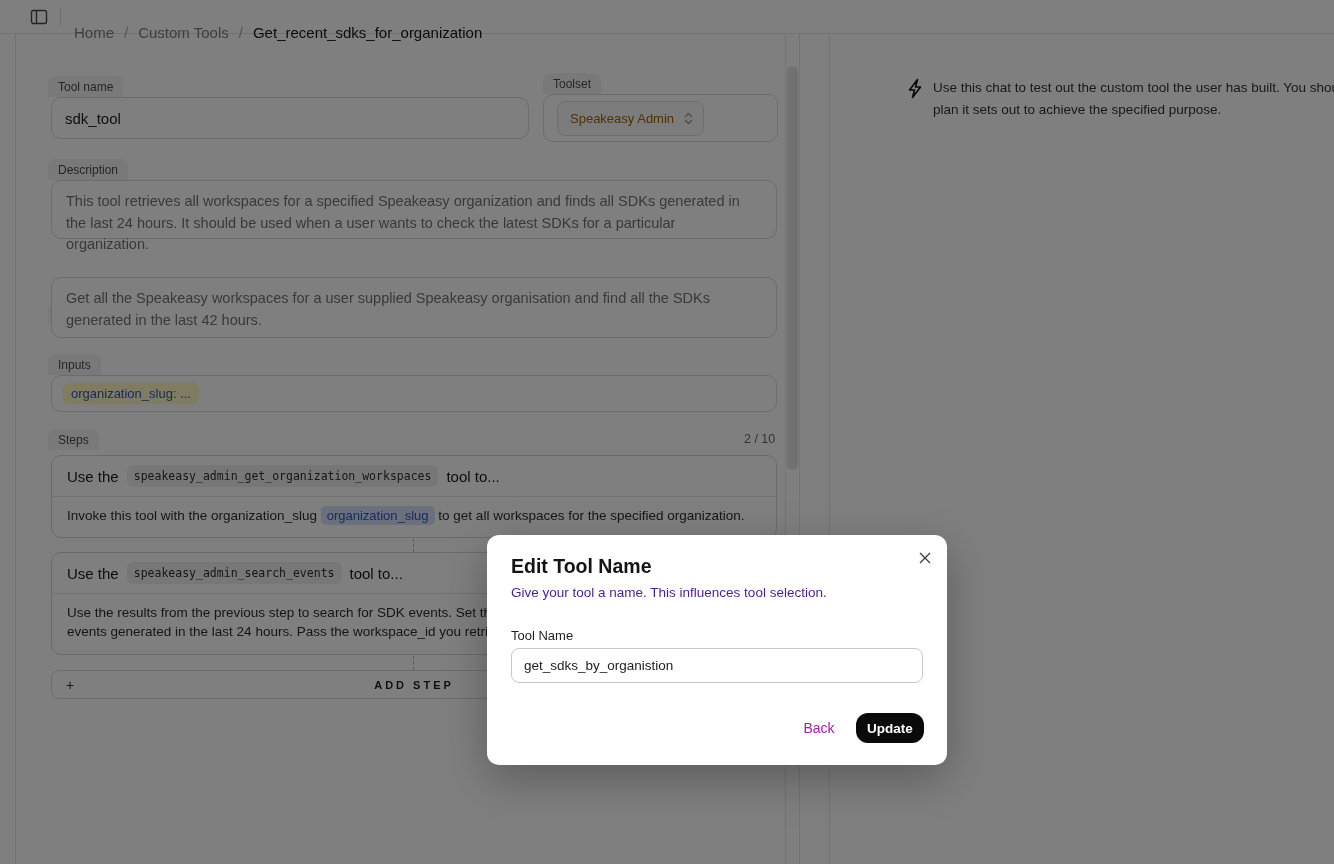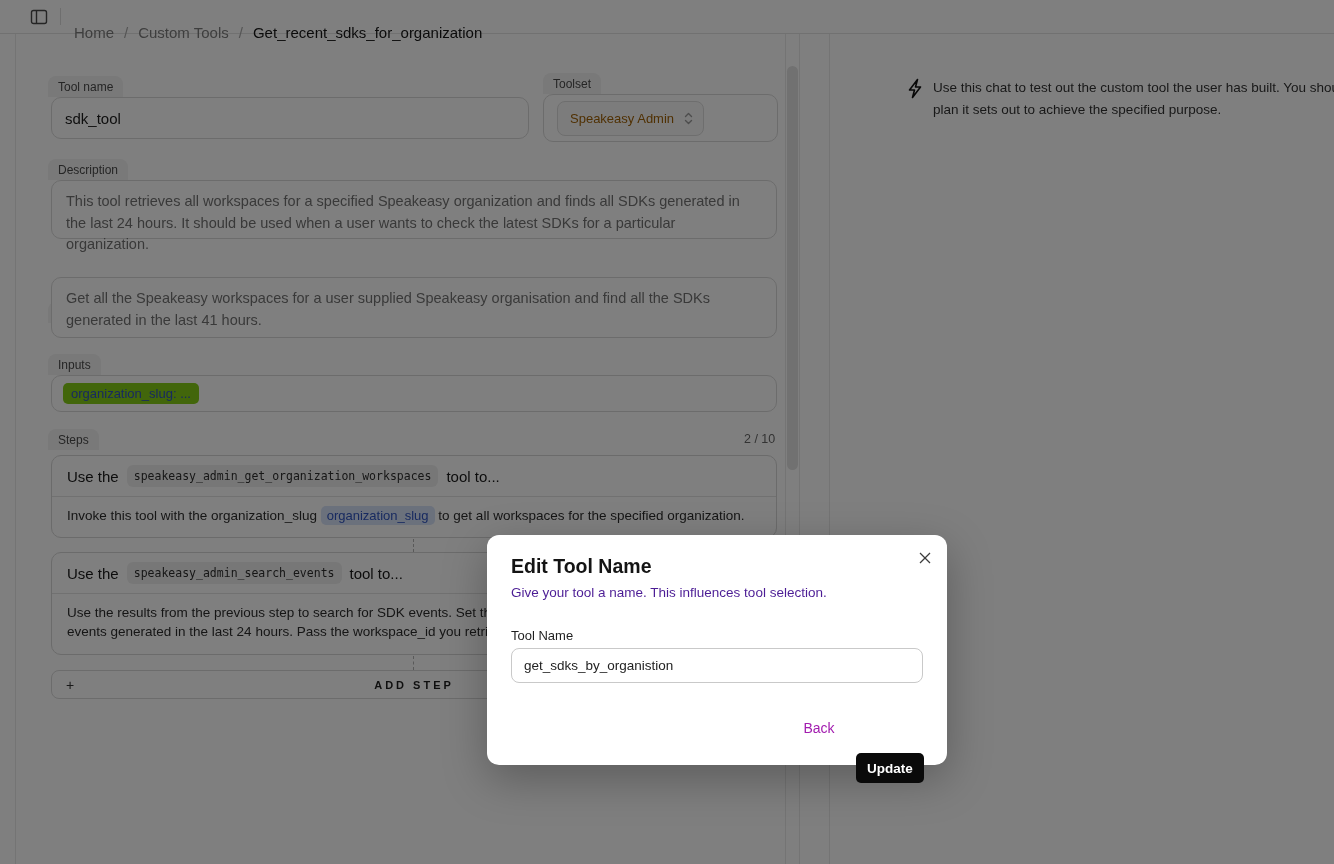--- a/index.html
+++ b/index.html
@@ -30,21 +30,21 @@
     font-family:"Liberation Sans", sans-serif; font-size:15px; color:#1c1c1c; padding:0 13px; }
   .multiline { font-size:14.5px; line-height:21.5px; color:#737373; padding:10px 14px; }
 
   .select-outer { position:absolute; left:543px; top:94px; width:235px; height:48px;
     border:1px solid #d9d9d9; border-radius:10px; }
   .select-inner { position:absolute; left:13px; top:6px; height:35px; border:1px solid #dddddd;
     border-radius:8px; background:#f8f8f8; display:flex; align-items:center; gap:10px;
     padding:0 10px 0 12px; cursor:pointer; }
   .select-inner span { font-size:13px; color:#a16207; }
 
-  .chip-blue { display:inline-block; background:#84cc16; color:#2f54c0; font-size:13px;
+  .chip-blue { display:inline-block; background:#fef9c3; color:#2f54c0; font-size:13px;
     padding:3px 8px; border-radius:5px; }
 
   .steps-counter { position:absolute; font-size:12.5px; color:#666; }
 
   .step-card { position:absolute; left:51px; width:726px; border:1px solid #d6d6d6;
     border-radius:10px; background:#fff; overflow:hidden; }
   .step-head { height:41px; display:flex; align-items:center; gap:8px; padding:0 15px;
     font-size:15px; color:#191919; border-bottom:1px solid #e2e2e2; cursor:pointer; white-space:nowrap; }
   .tool-chip { font-family:"DejaVu Sans Mono", monospace; font-size:11.5px; color:#2e2e2e;
     background:#efefef; border-radius:6px; padding:4px 7px; }
@@ -76,22 +76,22 @@
   .modal-label { position:absolute; left:24px; top:93px; font-size:13px; color:#1f1f1f; }
   .modal-input { position:absolute; left:24px; top:113px; width:412px; height:35px;
     border:1px solid #c9c9c9; border-radius:8px; }
   .modal-input input { width:100%; height:100%; border:none; outline:none; background:transparent;
     font-family:"Liberation Sans", sans-serif; font-size:13.5px; color:#232323; padding:0 12px; }
   .modal-close { position:absolute; left:429px; top:14px; width:18px; height:18px; cursor:pointer; }
   .btn-back { position:absolute; left:303px; top:178px; width:58px; height:30px; border:none;
     background:transparent; font-family:"Liberation Sans", sans-serif; font-size:14px;
     font-weight:500; color:#a21caf; cursor:pointer; }
   .btn-update { position:absolute; left:369px; top:178px; width:68px; height:30px; border:none;
-    background:#0a0a0a; border-radius:5px; color:#ffffff; font-family:"Liberation Sans", sans-serif;
-    font-size:13.5px; font-weight:600; cursor:pointer;margin-top:40px; }
+    background:#0a0a0a; border-radius:12px; color:#ffffff; font-family:"Liberation Sans", sans-serif;
+    font-size:13.5px; font-weight:600; cursor:pointer; }
 </style>
 </head>
 <body>
 
 <div id="header">
   <span class="panel-toggle">
     <svg width="18" height="18" viewBox="0 0 18 18">
       <rect x="1.5" y="2.5" width="15" height="13" rx="2" fill="none" stroke="#4a4a4a" stroke-width="1.4"></rect>
       <line x1="6.5" y1="2.5" x2="6.5" y2="15.5" stroke="#4a4a4a" stroke-width="1.4"></line>
     </svg>
@@ -128,21 +128,21 @@
   </div>
 </div>
 
 <span class="field-label" style="left:48px; top:159px;">Description</span>
 <div class="input-box multiline" style="left:51px; top:180px; width:726px; height:59px;">
   <span>This tool retrieves all workspaces for a specified Speakeasy organization and finds all SDKs generated in the last 24 hours. It should be used when a user wants to check the latest SDKs for a particular organization.</span>
 </div>
 
 <span class="field-label" style="left:48px; top:256px;margin-top:46px;">Purpose</span>
 <div class="input-box multiline" style="left:51px; top:277px; width:726px; height:61px;">
-  <span>Get all the Speakeasy workspaces for a user supplied Speakeasy organisation and find all the SDKs generated in the last 41 hours.</span>
+  <span>Get all the Speakeasy workspaces for a user supplied Speakeasy organisation and find all the SDKs generated in the last 42 hours.</span>
 </div>
 
 <span class="field-label" style="left:48px; top:354px;">Inputs</span>
 <div class="input-box" style="left:51px; top:375px; width:726px; height:37px; padding:7px 11px;">
   <span class="chip-blue">organization_slug: ...</span>
 </div>
 
 <span class="field-label" style="left:48px; top:429px;">Steps</span>
 <span class="steps-counter" style="left:744px; top:432px;">2 / 10</span>
 

